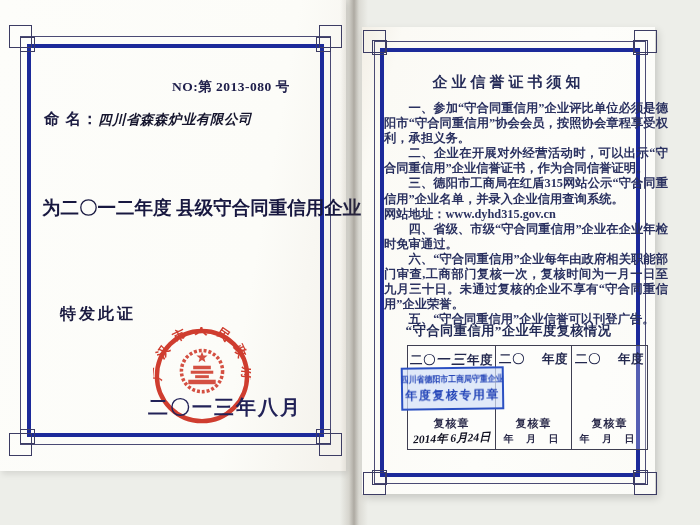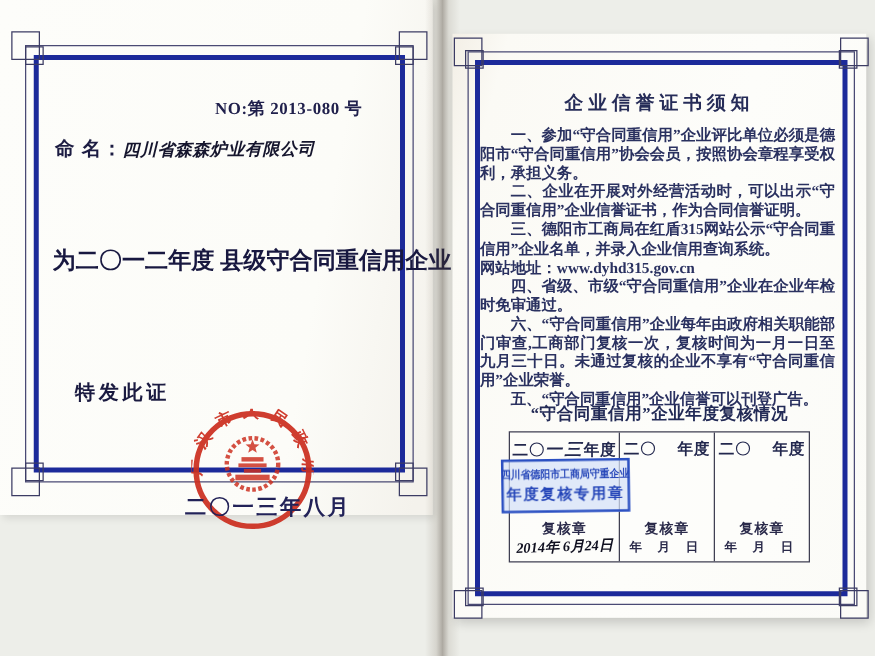--- a/index.html
+++ b/index.html
@@ -3,24 +3,24 @@
 <meta charset="utf-8">
 <style>
   html,body{margin:0;padding:0;}
   body{width:700px;height:525px;overflow:hidden;background:#e9eae5;}
   *{box-sizing:border-box;}
   #canvas{position:relative;width:700px;height:525px;background:#edeee9;overflow:hidden;
           font-family:"Liberation Serif","DejaVu Serif",serif;}
 
   
   .page{position:absolute;background:#fcfcf8;}
-  .page.left{left:0;top:0;width:346px;height:412px;
+  .page.left{left:0;top:0;width:346px;height:471px;
              background:linear-gradient(100deg,#fdfdfa 0%,#fcfcf8 70%,#f4f2ec 96%);
              box-shadow:2px 3px 6px rgba(0,0,0,.10);}
-  .page.right{left:362px;top:27px;width:331px;height:467px;
+  .page.right{left:362px;top:27px;width:293px;height:467px;
              background:linear-gradient(105deg,#f3efe6 0%,#fbfaf5 10%,#fdfdfa 55%,#fbfbf7 100%);
              box-shadow:3px 4px 8px rgba(0,0,0,.16);}
   .crease{position:absolute;left:340px;top:0;width:28px;height:525px;
           background:linear-gradient(90deg,rgba(70,58,44,0) 0%,rgba(96,82,64,.16) 32%,
                      rgba(70,58,46,.38) 50%,rgba(112,100,84,.14) 68%,rgba(0,0,0,0) 100%);}
 
   
   .f-outer{position:absolute;border:1.5px solid #4a4a74;}
   .f-inner{position:absolute;border:4px solid #1c2a9a;}
   .left .f-outer{left:20px;top:36px;right:15px;bottom:26px;}
@@ -43,21 +43,21 @@
            color:#20204c;letter-spacing:.5px;}
   .name-line{position:absolute;left:44px;top:109px;white-space:nowrap;}
   .name-label{font-size:15.5px;font-weight:700;color:#1c1c42;letter-spacing:1px;}
   .company{font-size:13.5px;font-weight:700;font-style:italic;color:#15152d;
            letter-spacing:.5px;display:inline-block;transform:rotate(-.4deg);}
   .award{position:absolute;left:42px;top:195px;font-size:18.5px;font-weight:700;
          color:#181840;white-space:nowrap;}
   .issue{position:absolute;left:60px;top:304px;font-size:16px;font-weight:700;
          color:#1a1a40;letter-spacing:3px;}
   .seal{position:absolute;left:153px;top:327px;filter:blur(.4px);opacity:.93;z-index:1;}
-  .issue-date{position:absolute;left:148px;top:394px;font-size:17px;font-weight:700;
+  .issue-date{position:absolute;left:148px;top:394px;font-size:20px;font-weight:700;
               color:#222258;letter-spacing:2px;z-index:2;}
 
   
   .r-title{position:absolute;left:0;right:0;top:46px;text-align:center;font-size:15px;
            font-weight:700;letter-spacing:4px;color:#262c58;}
   .notice{position:absolute;left:22px;top:74px;width:284px;color:#2a3160;}
   .notice p{margin:0;font-size:12.3px;line-height:15.1px;font-weight:700;
             text-align:justify;text-indent:2em;}
   .notice p:nth-of-type(4){text-indent:0;}
   .review-heading{position:absolute;left:0;right:0;top:295px;text-align:center;

